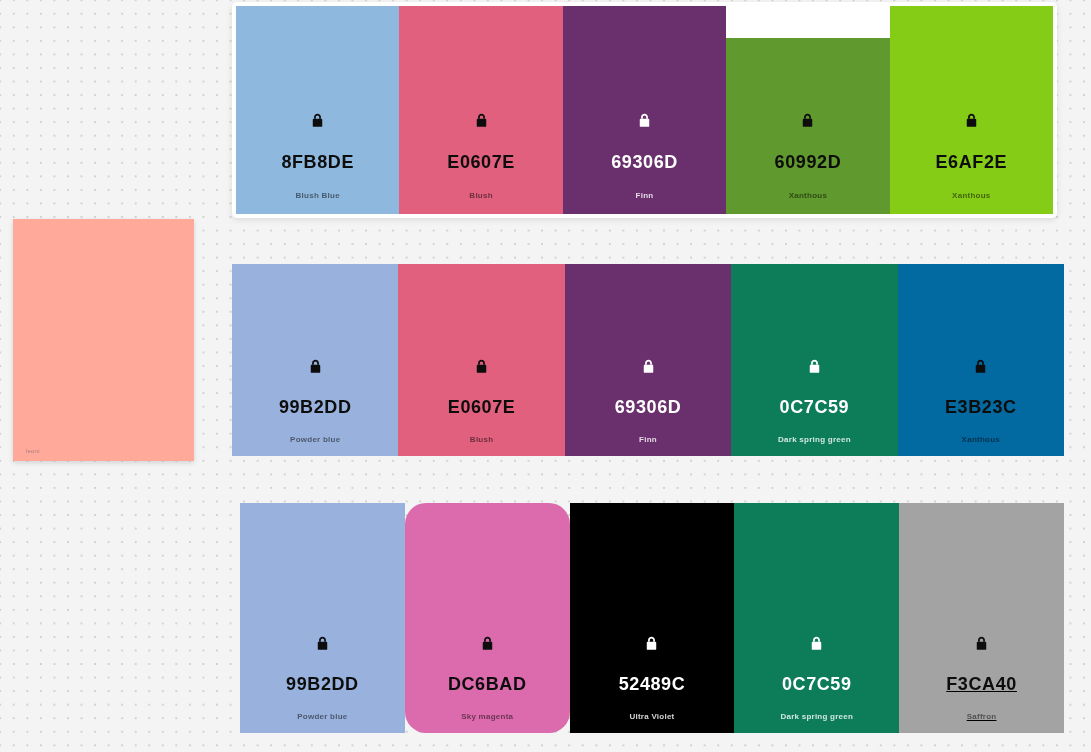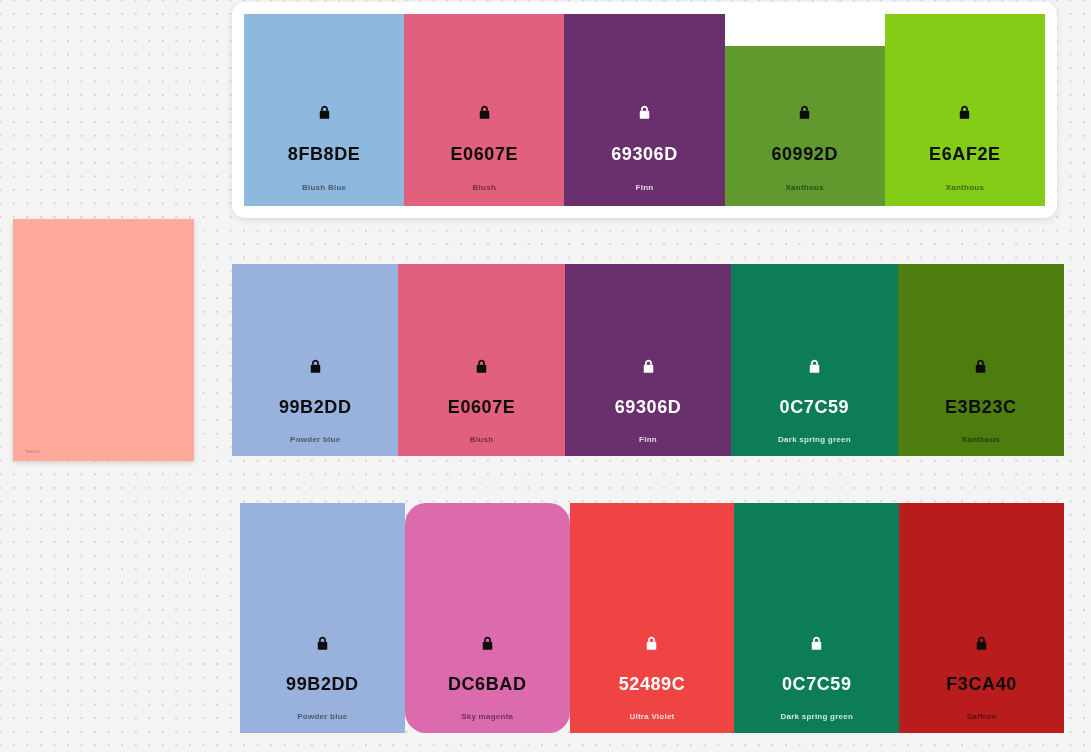--- a/index.html
+++ b/index.html
@@ -53,22 +53,22 @@
 
   
   .palette-row {
     position: absolute;
     display: flex;
     box-sizing: border-box;
   }
 
   .palette-row.framed {
     background: #ffffff;
-    border-radius: 13px;
-    padding: 12px;
+    border-radius: 5px;
+    padding: 4px;
     box-shadow: 0 2px 6px rgba(0,0,0,0.10);
     overflow: hidden;
   }
 
   .swatch {
     flex: 1 1 0;
     position: relative;
     display: flex;
     flex-direction: column;
     align-items: center;
@@ -209,21 +209,21 @@
       <div class="swatch light-fg" style="background: rgb(12, 124, 89);">
         <span class="lock-icon"><svg viewBox="0 0 14 16" width="13" height="15" aria-hidden="true">
             <path fill="#ffffff" d="M7 0.6c-2.05 0-3.7 1.65-3.7 3.7V6.2h1.9V4.3c0-1 0.8-1.8 1.8-1.8s1.8 0.8 1.8 1.8V6.2h1.9V4.3C10.7 2.25 9.05 0.6 7 0.6z"></path>
             <rect x="1.9" y="6.2" width="10.2" height="8.6" rx="0.9" fill="#ffffff"></rect>
             <circle cx="7" cy="9.6" r="1.15" fill="rgba(255,255,255,0.0)"></circle>
             <rect x="6.45" y="9.4" width="1.1" height="3.0" rx="0.5" fill="rgba(255,255,255,0.0)"></rect>
           </svg></span>
         <div class="swatch-hex" style="color: rgb(255, 255, 255);">0C7C59</div>
         <div class="swatch-name" style="color: rgba(255, 255, 255, 0.82);">Dark spring green</div>
       </div>
-      <div class="swatch dark-fg" style="background: #4d7c0f; justify-content: flex-end;">
+      <div class="swatch dark-fg" style="background: #0369a1; justify-content: flex-end;">
         <span class="lock-icon"><svg viewBox="0 0 14 16" width="13" height="15" aria-hidden="true">
             <path fill="#0d0d0d" d="M7 0.6c-2.05 0-3.7 1.65-3.7 3.7V6.2h1.9V4.3c0-1 0.8-1.8 1.8-1.8s1.8 0.8 1.8 1.8V6.2h1.9V4.3C10.7 2.25 9.05 0.6 7 0.6z"></path>
             <rect x="1.9" y="6.2" width="10.2" height="8.6" rx="0.9" fill="#0d0d0d"></rect>
             <circle cx="7" cy="9.6" r="1.15" fill="rgba(255,255,255,0.0)"></circle>
             <rect x="6.45" y="9.4" width="1.1" height="3.0" rx="0.5" fill="rgba(255,255,255,0.0)"></rect>
           </svg></span>
         <div class="swatch-hex" style="color: rgb(13, 13, 13);">E3B23C</div>
         <div class="swatch-name" style="color: rgba(0, 0, 0, 0.52);">Xanthous</div>
       </div>
     </div>
@@ -241,41 +241,41 @@
       <div class="swatch dark-fg" style="background: rgb(220, 107, 173); border-radius: 21px;">
         <span class="lock-icon"><svg viewBox="0 0 14 16" width="13" height="15" aria-hidden="true">
             <path fill="#0d0d0d" d="M7 0.6c-2.05 0-3.7 1.65-3.7 3.7V6.2h1.9V4.3c0-1 0.8-1.8 1.8-1.8s1.8 0.8 1.8 1.8V6.2h1.9V4.3C10.7 2.25 9.05 0.6 7 0.6z"></path>
             <rect x="1.9" y="6.2" width="10.2" height="8.6" rx="0.9" fill="#0d0d0d"></rect>
             <circle cx="7" cy="9.6" r="1.15" fill="rgba(255,255,255,0.0)"></circle>
             <rect x="6.45" y="9.4" width="1.1" height="3.0" rx="0.5" fill="rgba(255,255,255,0.0)"></rect>
           </svg></span>
         <div class="swatch-hex" style="color: rgb(13, 13, 13);">DC6BAD</div>
         <div class="swatch-name" style="color: rgba(0, 0, 0, 0.52);">Sky magenta</div>
       </div>
-      <div class="swatch light-fg" style="background: #ef4444;">
+      <div class="swatch light-fg" style="background: #000000;">
         <span class="lock-icon"><svg viewBox="0 0 14 16" width="13" height="15" aria-hidden="true">
             <path fill="#ffffff" d="M7 0.6c-2.05 0-3.7 1.65-3.7 3.7V6.2h1.9V4.3c0-1 0.8-1.8 1.8-1.8s1.8 0.8 1.8 1.8V6.2h1.9V4.3C10.7 2.25 9.05 0.6 7 0.6z"></path>
             <rect x="1.9" y="6.2" width="10.2" height="8.6" rx="0.9" fill="#ffffff"></rect>
             <circle cx="7" cy="9.6" r="1.15" fill="rgba(255,255,255,0.0)"></circle>
             <rect x="6.45" y="9.4" width="1.1" height="3.0" rx="0.5" fill="rgba(255,255,255,0.0)"></rect>
           </svg></span>
         <div class="swatch-hex" style="color: rgb(255, 255, 255);">52489C</div>
         <div class="swatch-name" style="color: rgba(255, 255, 255, 0.82);">Ultra Violet</div>
       </div>
       <div class="swatch light-fg" style="background: rgb(12, 124, 89);">
         <span class="lock-icon"><svg viewBox="0 0 14 16" width="13" height="15" aria-hidden="true">
             <path fill="#ffffff" d="M7 0.6c-2.05 0-3.7 1.65-3.7 3.7V6.2h1.9V4.3c0-1 0.8-1.8 1.8-1.8s1.8 0.8 1.8 1.8V6.2h1.9V4.3C10.7 2.25 9.05 0.6 7 0.6z"></path>
             <rect x="1.9" y="6.2" width="10.2" height="8.6" rx="0.9" fill="#ffffff"></rect>
             <circle cx="7" cy="9.6" r="1.15" fill="rgba(255,255,255,0.0)"></circle>
             <rect x="6.45" y="9.4" width="1.1" height="3.0" rx="0.5" fill="rgba(255,255,255,0.0)"></rect>
           </svg></span>
         <div class="swatch-hex" style="color: rgb(255, 255, 255);">0C7C59</div>
         <div class="swatch-name" style="color: rgba(255, 255, 255, 0.82);">Dark spring green</div>
       </div>
-      <div class="swatch dark-fg" style="background: #b91c1c;">
+      <div class="swatch dark-fg" style="background: #a3a3a3; text-decoration: underline;">
         <span class="lock-icon"><svg viewBox="0 0 14 16" width="13" height="15" aria-hidden="true">
             <path fill="#0d0d0d" d="M7 0.6c-2.05 0-3.7 1.65-3.7 3.7V6.2h1.9V4.3c0-1 0.8-1.8 1.8-1.8s1.8 0.8 1.8 1.8V6.2h1.9V4.3C10.7 2.25 9.05 0.6 7 0.6z"></path>
             <rect x="1.9" y="6.2" width="10.2" height="8.6" rx="0.9" fill="#0d0d0d"></rect>
             <circle cx="7" cy="9.6" r="1.15" fill="rgba(255,255,255,0.0)"></circle>
             <rect x="6.45" y="9.4" width="1.1" height="3.0" rx="0.5" fill="rgba(255,255,255,0.0)"></rect>
           </svg></span>
         <div class="swatch-hex" style="color: rgb(13, 13, 13);">F3CA40</div>
         <div class="swatch-name" style="color: rgba(0, 0, 0, 0.52);">Saffron</div>
       </div>
     </div>

